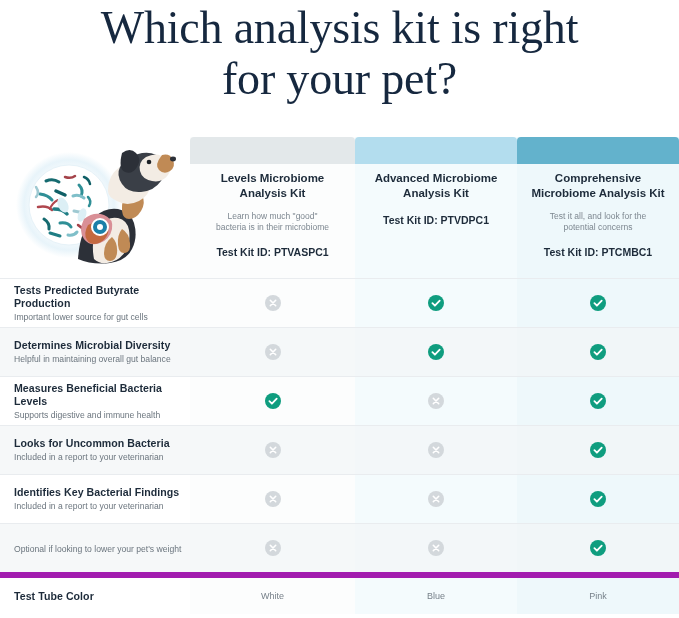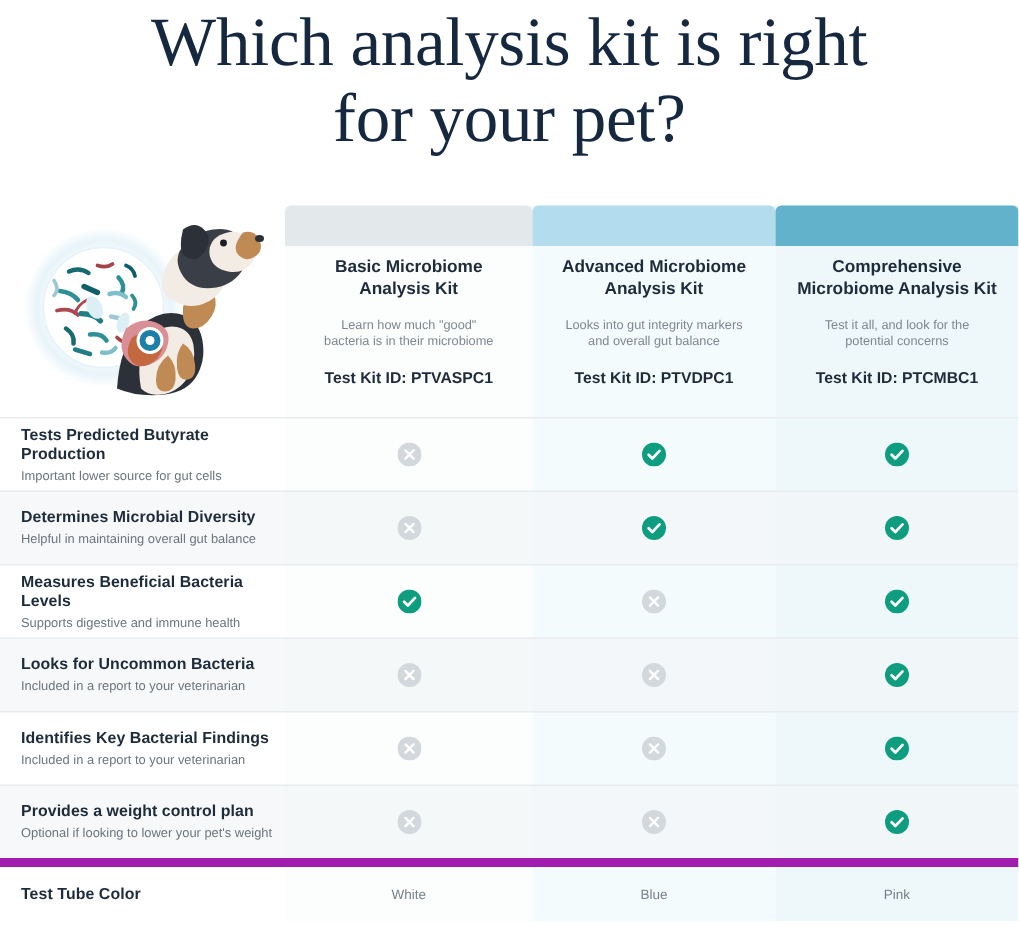--- a/index.html
+++ b/index.html
@@ -263,40 +263,36 @@
 
               <ellipse cx="157" cy="12" rx="3" ry="2.4" fill="#2c3038"></ellipse>
             </g>
           </svg>
         </div>
       </div>
 
       <div class="head-cell c1">
         <div class="head-band"></div>
         <div class="kit-name">
-          <div>Basic Microbiome</div>
+          <div>Levels Microbiome</div>
           <div>Analysis Kit</div>
         </div>
         <div class="kit-desc">
           <div>Learn how much "good"</div>
           <div>bacteria is in their microbiome</div>
         </div>
         <div class="kit-id">Test Kit ID: PTVASPC1</div>
       </div>
 
       <div class="head-cell c2">
         <div class="head-band"></div>
         <div class="kit-name">
           <div>Advanced Microbiome</div>
           <div>Analysis Kit</div>
         </div>
-        <div class="kit-desc">
-          <div>Looks into gut integrity markers</div>
-          <div>and overall gut balance</div>
-        </div>
         <div class="kit-id">Test Kit ID: PTVDPC1</div>
       </div>
 
       <div class="head-cell c3">
         <div class="head-band"></div>
         <div class="kit-name">
           <div>Comprehensive</div>
           <div>Microbiome Analysis Kit</div>
         </div>
         <div class="kit-desc">
@@ -453,21 +449,20 @@
             <span>
               <svg class="mark" viewBox="0 0 16 16" xmlns="http://www.w3.org/2000/svg">
                 <circle cx="8" cy="8" r="8" fill="#0f9d7f"></circle>
                 <path d="M4.4 8.2 L6.9 10.7 L11.7 5.6" fill="none" stroke="#ffffff" stroke-width="1.8" stroke-linecap="round" stroke-linejoin="round"></path>
               </svg>
             </span>
           </div>
         </div>
         <div class="row shaded">
           <div class="row-label">
-            <div class="feat-title">Provides a weight control plan</div>
             <div class="feat-sub">Optional if looking to lower your pet's weight</div>
           </div>
           <div class="cell c1">
             <span>
               <svg class="mark" viewBox="0 0 16 16" xmlns="http://www.w3.org/2000/svg">
                 <circle cx="8" cy="8" r="8" fill="#d3d8dc"></circle>
                 <path d="M5.3 5.3 L10.7 10.7 M10.7 5.3 L5.3 10.7" fill="none" stroke="#ffffff" stroke-width="1.6" stroke-linecap="round"></path>
               </svg>
             </span>
           </div>

